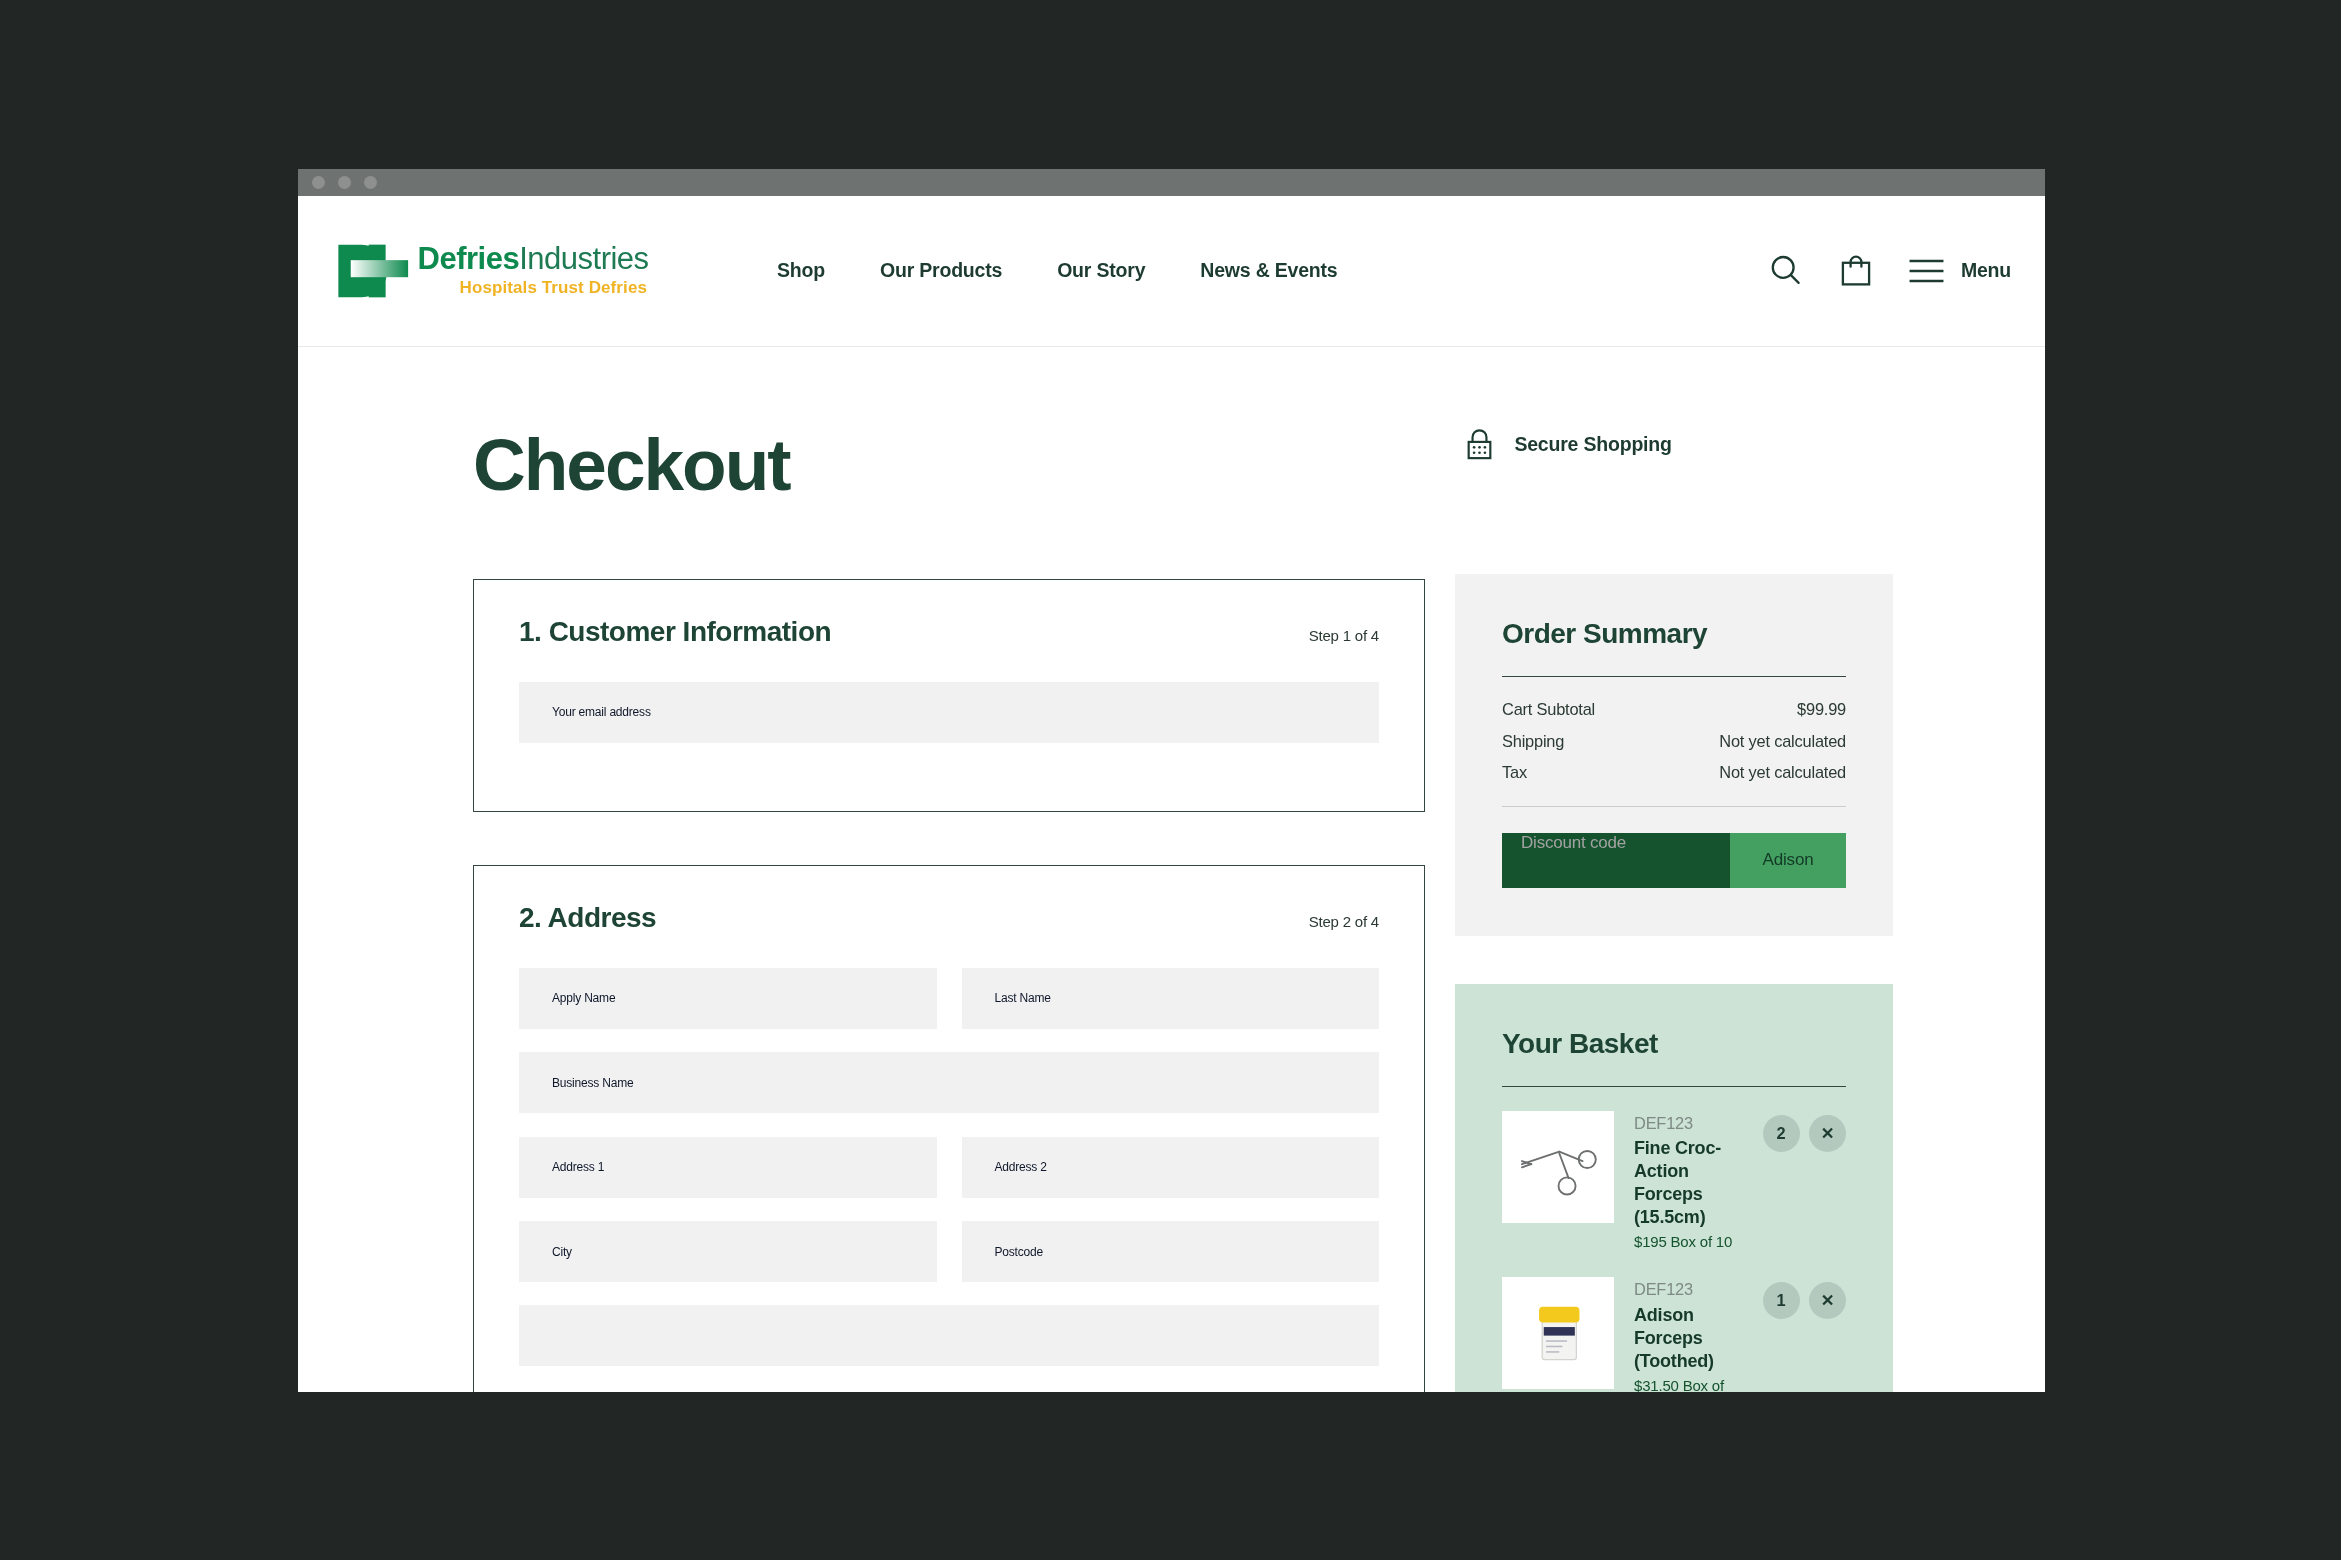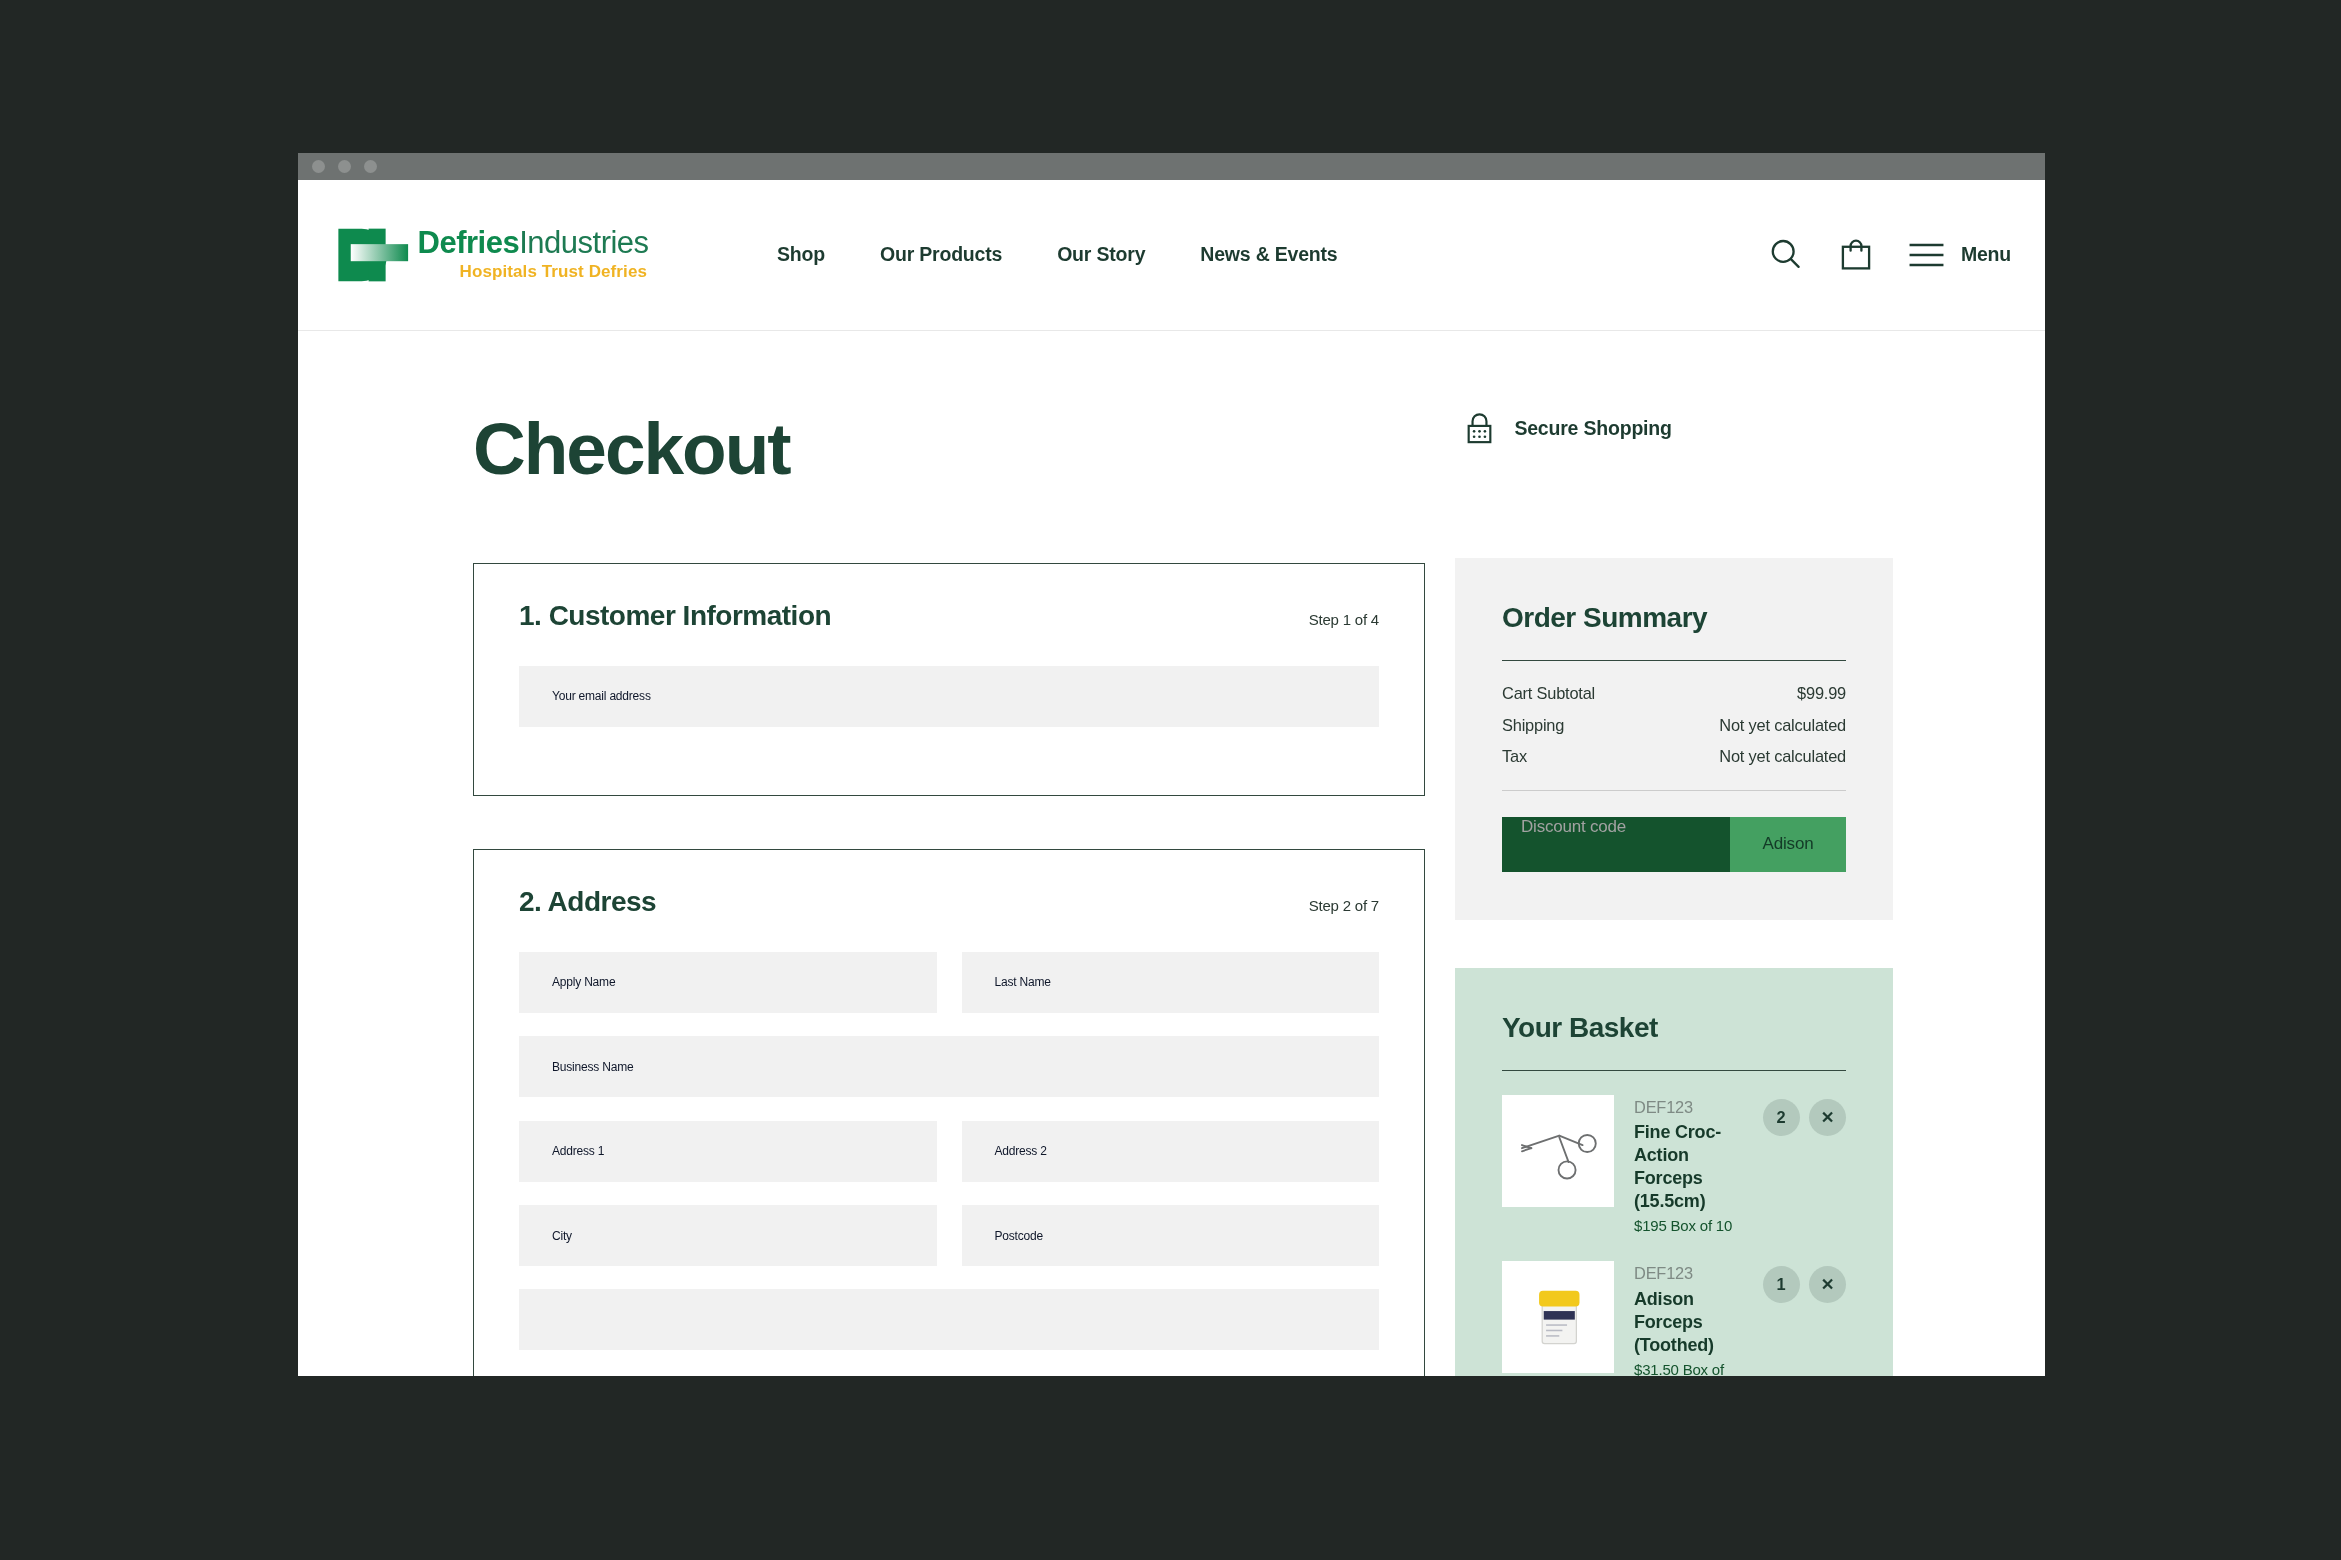--- a/index.html
+++ b/index.html
@@ -9,21 +9,21 @@
     height: 1561px;
     overflow: hidden;
     background: #222725;
     font-family: "Liberation Sans", sans-serif;
   }
 
   
   .browser-window {
     position: absolute;
     left: 298px;
-    top: 153px;
+    top: 169px;
     width: 1747px;
     height: 1223px;
     background: #ffffff;
     overflow: hidden;
   }
 
   .titlebar {
     height: 26.5px;
     background: #6e7271;
     display: flex;
@@ -372,21 +372,21 @@
               <div class="card-step">Step 1 of 4</div>
             </div>
             <div class="field field-single">
               <span class="ph">Your email address</span>
             </div>
           </div>
 
           <div class="form-card">
             <div class="card-head">
               <div class="card-title">2. Address</div>
-              <div class="card-step">Step 2 of 7</div>
+              <div class="card-step">Step 2 of 4</div>
             </div>
 
             <div class="field-row">
               <div class="field">
                 <span class="ph">Apply Name</span>
               </div>
               <div class="field">
                 <span class="ph">Last Name</span>
               </div>
             </div>

